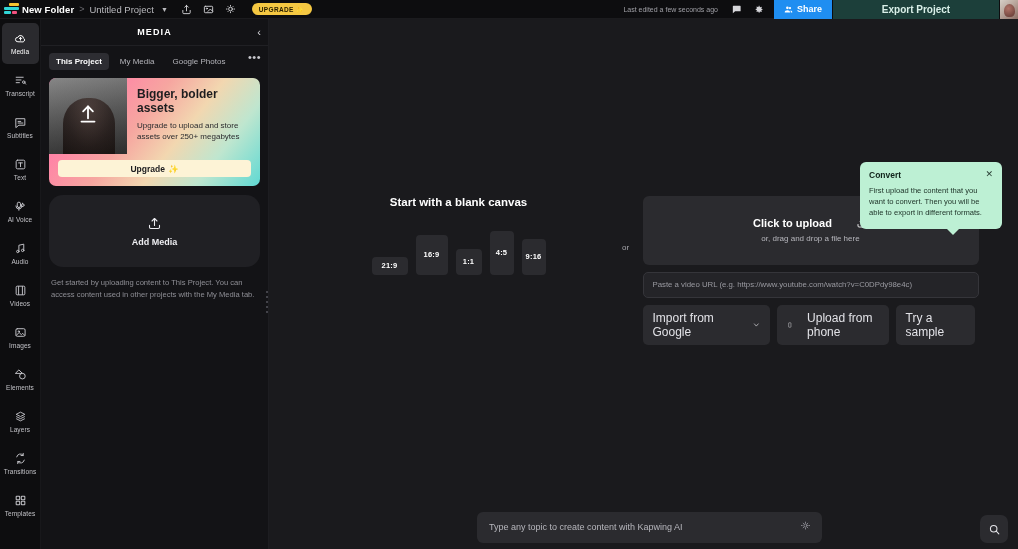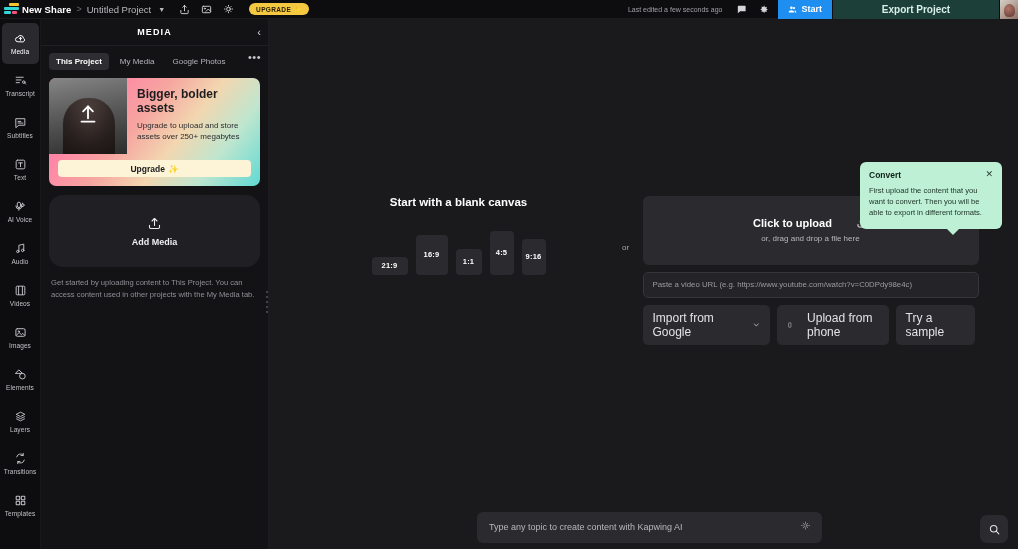--- a/index.html
+++ b/index.html
@@ -262,21 +262,21 @@
 
   <div class="topbar">
     <div class="logo">
       <div class="logo-grid">
         <i class="lg1"></i>
           <i class="lg2"></i>
           <i class="lg3"></i>
           <i class="lg4"></i>
       </div>
     </div>
-    <div class="crumb">New Share</div>
+    <div class="crumb">New Folder</div>
     <div class="crumb-sep">&gt;</div>
     <div class="crumb-dim">Untitled Project</div>
     <div class="chev">▼</div>
 
     <div class="tb-icon" style="margin-left:8px">
       <svg width="11" height="11" viewBox="0 0 24 24" fill="none" stroke="currentColor" stroke-width="2" stroke-linecap="round" stroke-linejoin="round">
           <path d="M12 3v12"></path>
           <path d="M8 7l4-4 4 4"></path>
           <path d="M4 14v5a2 2 0 0 0 2 2h12a2 2 0 0 0 2-2v-5"></path>
         </svg>
@@ -311,21 +311,21 @@
     <div class="tb-icon" style="margin-right:4px">
       <svg width="11" height="11" viewBox="0 0 24 24" fill="currentColor">
           <path d="M12 8a4 4 0 1 0 0 8 4 4 0 0 0 0-8zm9 4.8v-1.6l-2.1-.5a7 7 0 0 0-.7-1.7l1.2-1.8-1.2-1.2-1.8 1.2a7 7 0 0 0-1.7-.7L14.2 4h-1.6l-.5 2.1c-.6.1-1.2.4-1.7.7L8.6 5.6 7.4 6.8l1.2 1.8c-.3.5-.6 1.1-.7 1.7L5.8 10.8v1.6l2.1.5c.1.6.4 1.2.7 1.7l-1.2 1.8 1.2 1.2 1.8-1.2c.5.3 1.1.6 1.7.7l.5 2.1h1.6l.5-2.1c.6-.1 1.2-.4 1.7-.7l1.8 1.2 1.2-1.2-1.2-1.8c.3-.5.6-1.1.7-1.7l2.1-.5z"></path>
         </svg>
     </div>
 
     <div class="share-btn">
       <svg width="9" height="9" viewBox="0 0 24 24" fill="currentColor">
           <path d="M9 11a3.5 3.5 0 1 0 0-7 3.5 3.5 0 0 0 0 7zm7 0a3 3 0 1 0 0-6 3 3 0 0 0 0 6zM2 19c0-3 3.1-5 7-5s7 2 7 5v1H2v-1zm15.5-4.2c2.6.5 4.5 2.1 4.5 4.2v1h-4v-1c0-1.3-.2-2.4-.5-3.2z"></path>
         </svg>
-      <span>Start</span>
+      <span>Share</span>
     </div>
     <div class="export-btn">Export Project</div>
     <div class="avatar"></div>
   </div>
 
   <div class="body">
 
     <div class="rail">
 
       <div class="rail-item active">

